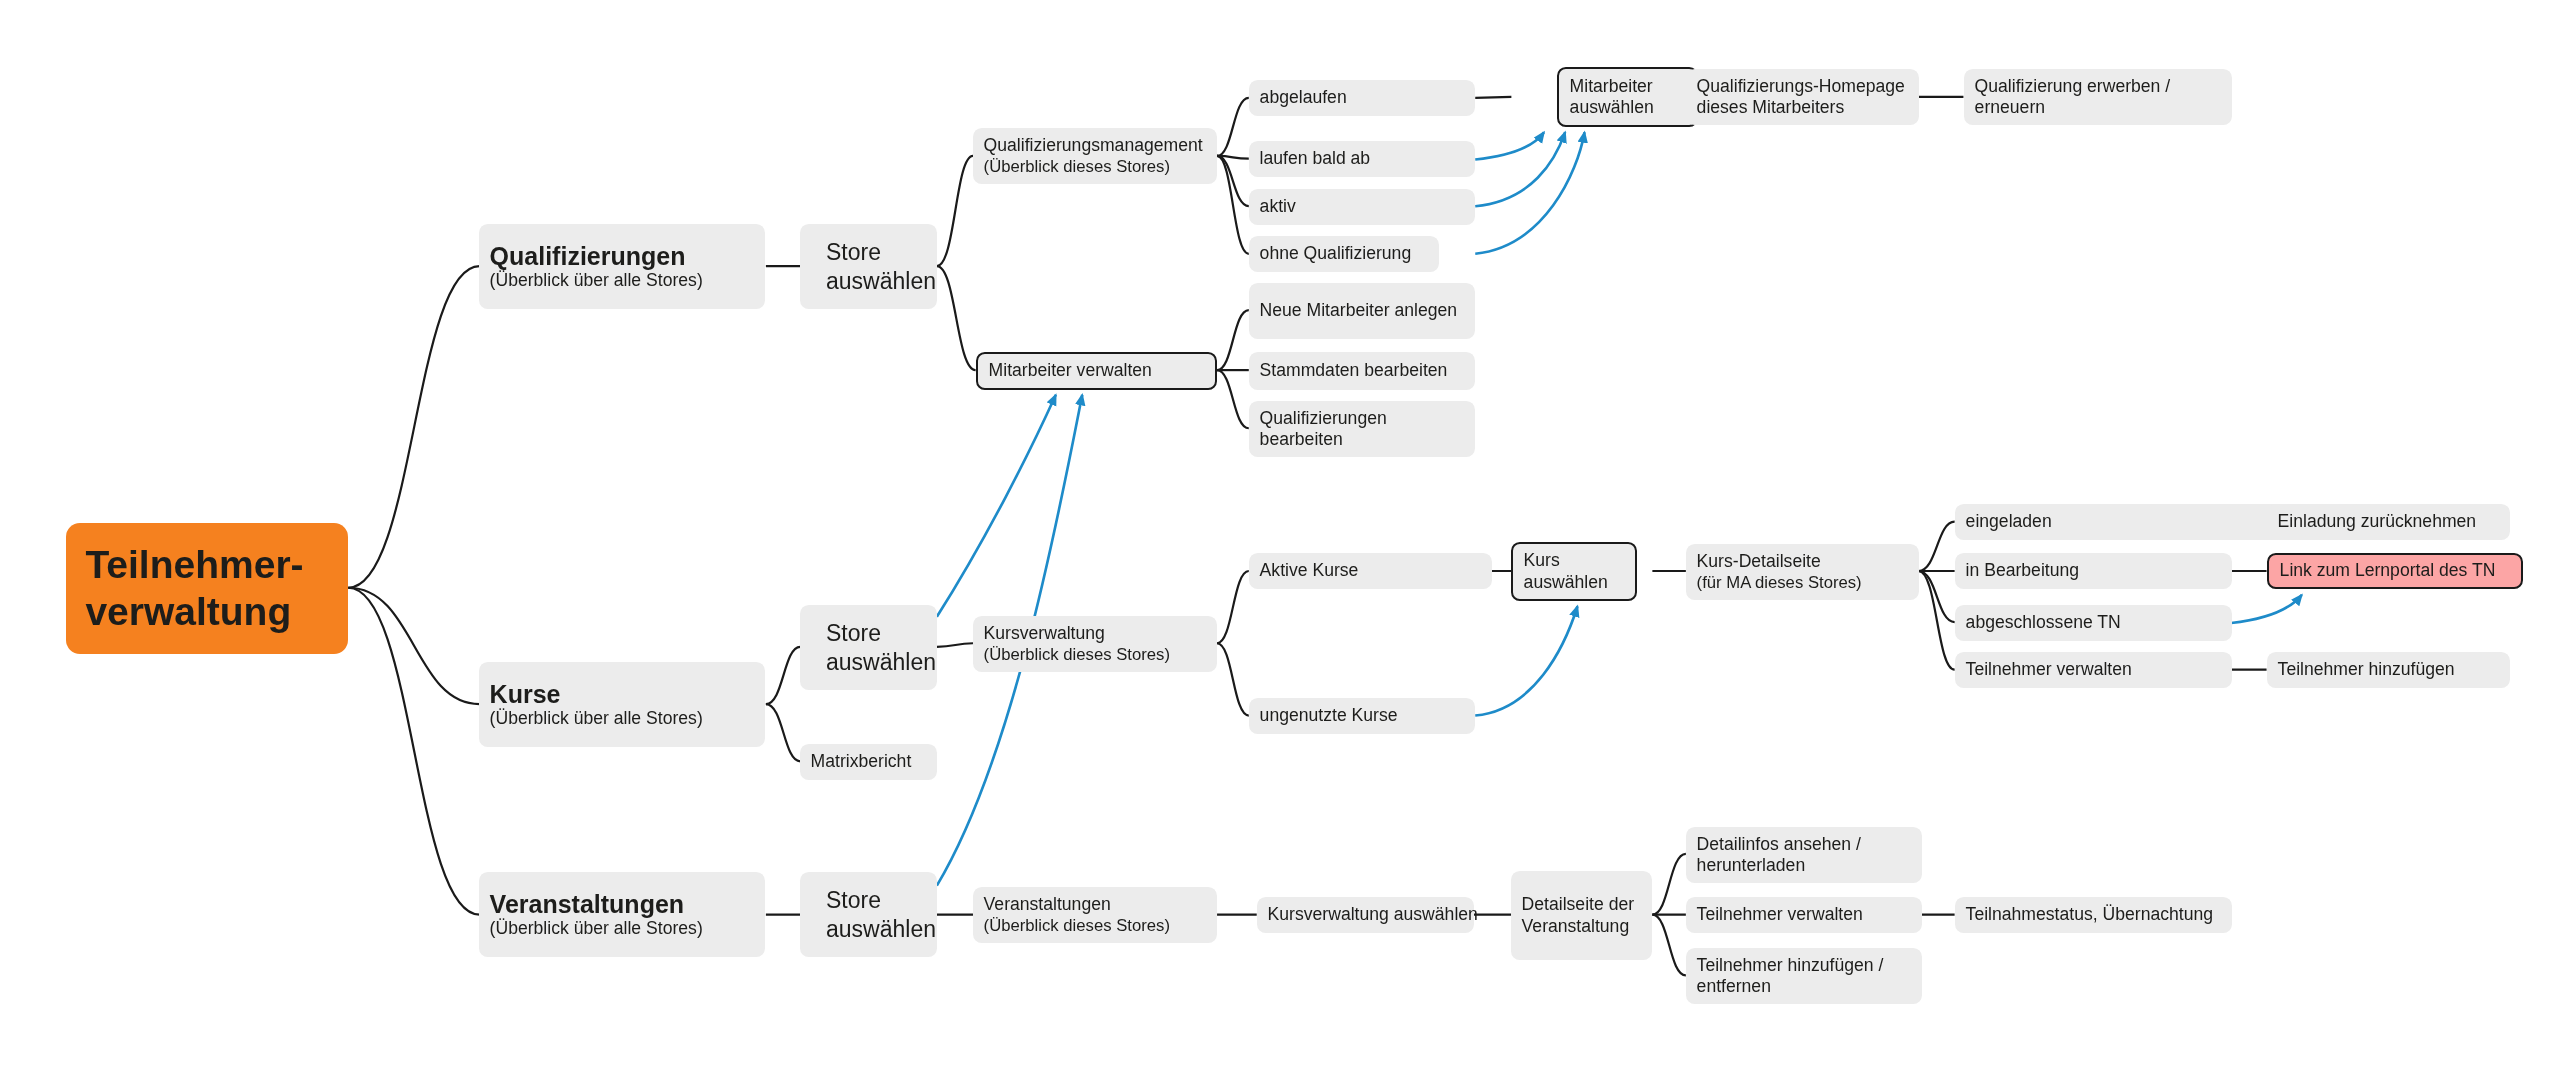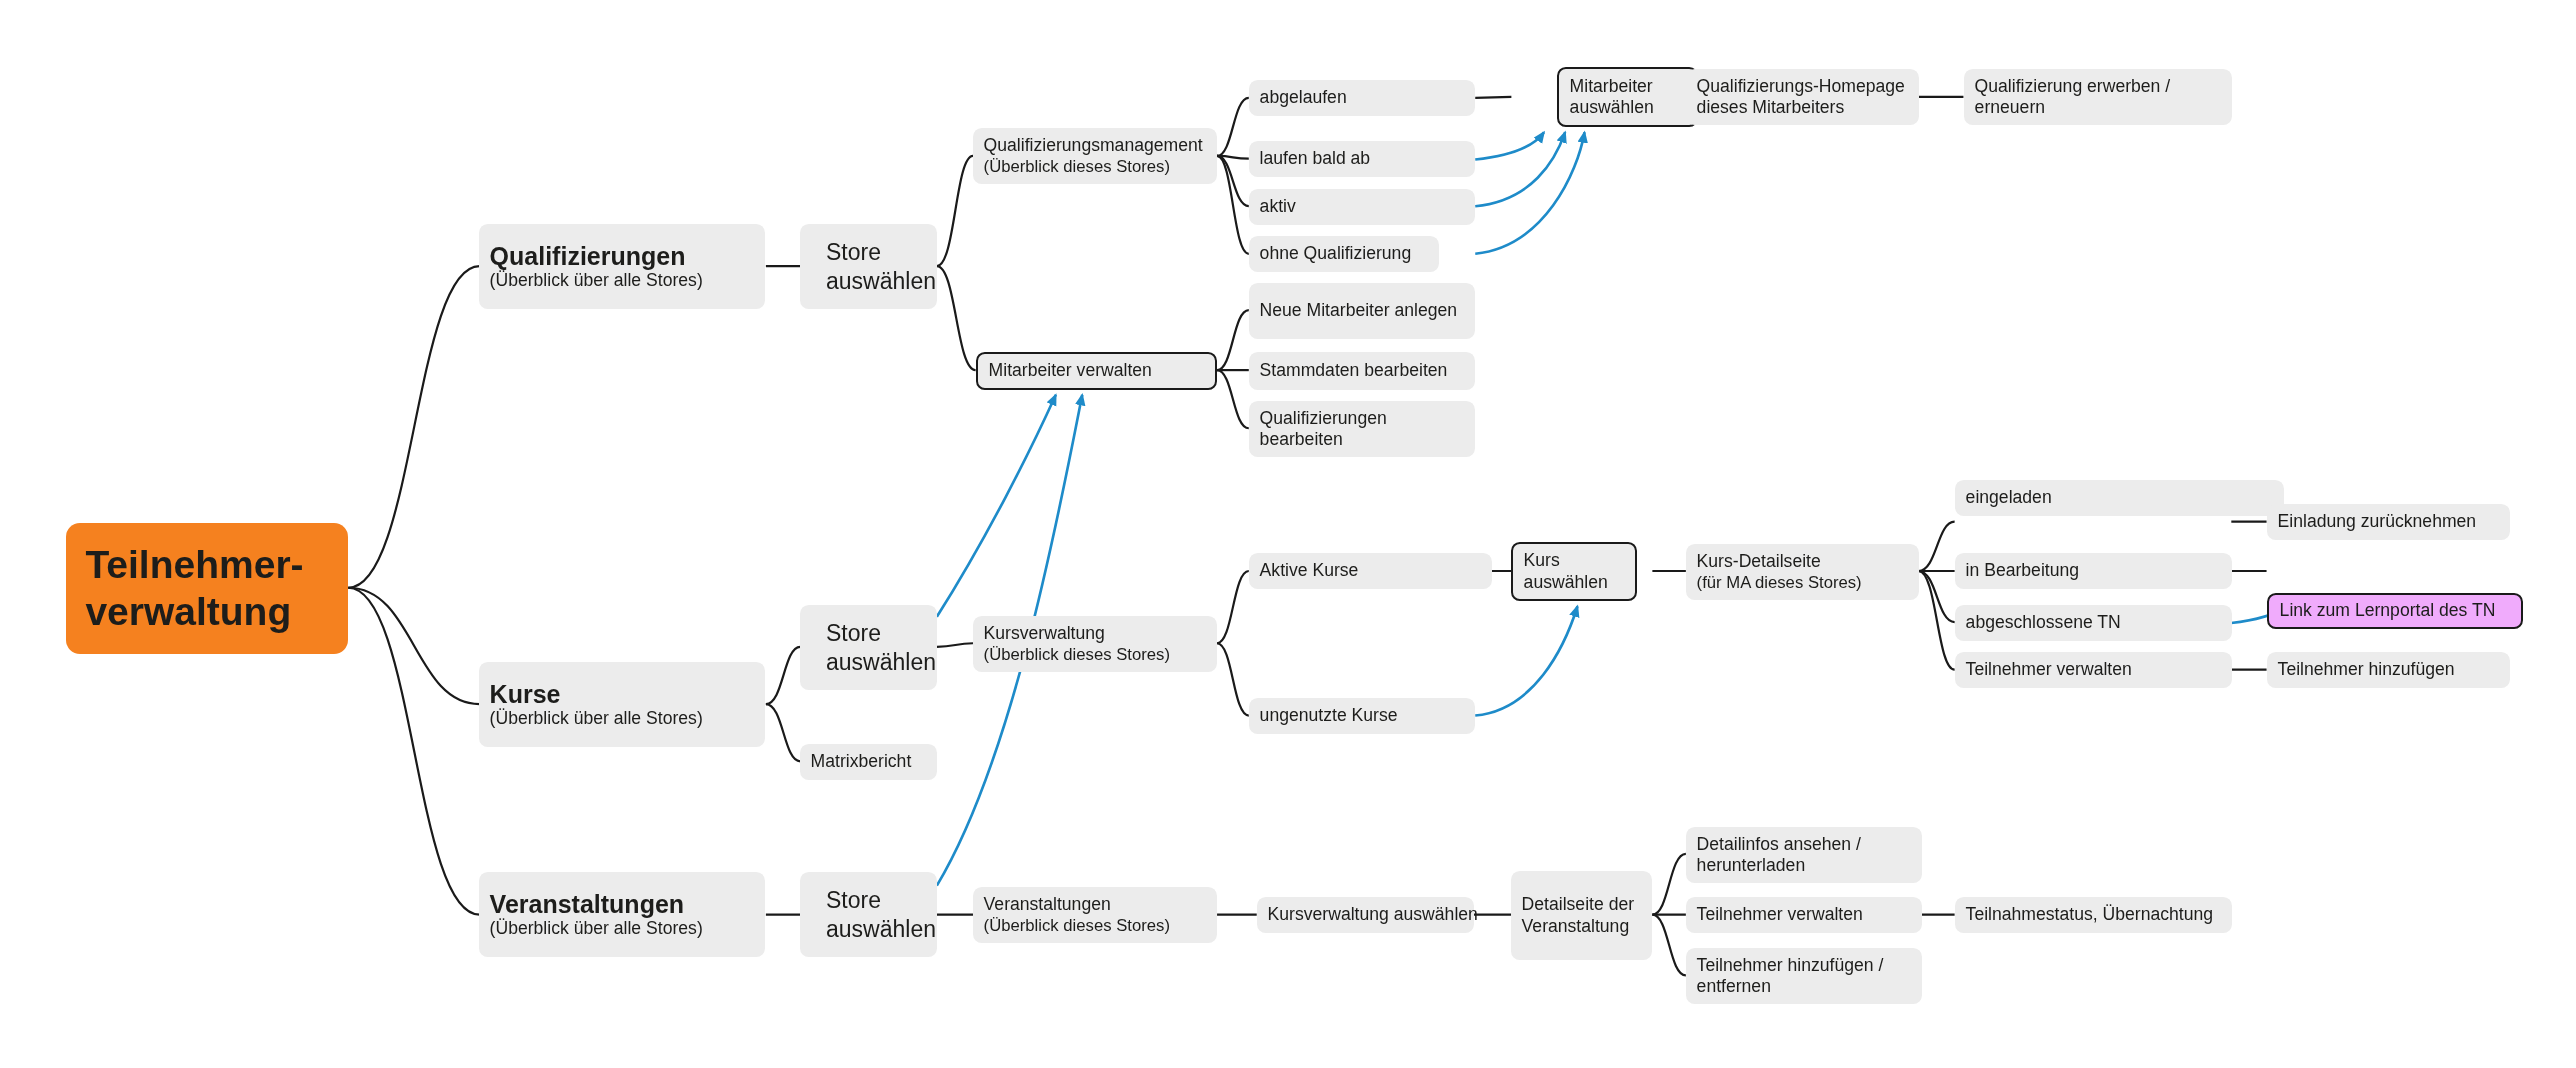--- a/index.html
+++ b/index.html
@@ -6,21 +6,21 @@
   body{font-family:"Liberation Sans",sans-serif;color:#1d1d1b;}
   #canvas{position:relative;width:2576px;height:1068px;background:#ffffff;overflow:hidden;}
   #edges{position:absolute;left:0;top:0;width:2576px;height:1068px;z-index:0;}
   .node{
     position:absolute;z-index:1;background:#ececec;border-radius:8.8px;
     display:flex;flex-direction:column;justify-content:center;
     padding:5.3px 10.6px;box-sizing:border-box;font-size:17.6px;line-height:1.22;color:#1d1d1b;
   }
   .nw{white-space:nowrap;}
   .outlined{border:2.6px solid #1a1a1a;}
-  .outlined-white{border:2.6px solid #1a1a1a;background:#f0abfc;margin-top:40px;}
+  .outlined-white{border:2.6px solid #1a1a1a;background:#fca5a5;}
   .title-node .bt{font-weight:bold;font-size:25px;line-height:1.15;}
   .title-node .bs{font-size:17.6px;line-height:1.2;}
   .mid-node .mt{font-size:17.6px;line-height:1.2;}
   .mid-node .ms{font-size:16.7px;line-height:1.2;}
   .store-node{font-size:23px;line-height:1.25;padding-left:26px;}
   #root-node{
     background:#F5811F;border-radius:14px;padding:8.8px 19.4px;
     font-weight:bold;font-size:39px;line-height:1.18;color:#1d1d1b;
   }
   .edge-black{stroke:#1a1a1a;stroke-width:2.5;fill:none;}
@@ -125,21 +125,21 @@
     <span class="mt nw">Kursverwaltung</span>
     <span class="ms nw">(Überblick dieses Stores)</span>
   </div>
   <div class="node nw" style="left:1249px;top:553px;width:243px;height:36px">Aktive Kurse</div>
   <div class="node nw" style="left:1249px;top:698px;width:226px;height:36px">ungenutzte Kurse</div>
   <div class="node outlined" style="left:1511px;top:542px;width:126px;height:59px">Kurs auswählen</div>
   <div class="node mid-node" style="left:1686px;top:544px;width:233px;height:56px">
     <span class="mt nw">Kurs-Detailseite</span>
     <span class="ms nw">(für MA dieses Stores)</span>
   </div>
-  <div class="node nw" style="left:1955px;top:480px;width:329px;height:36px">eingeladen</div>
+  <div class="node nw" style="left:1955px;top:504px;width:329px;height:36px">eingeladen</div>
   <div class="node nw" style="left:1955px;top:553px;width:277px;height:36px">in Bearbeitung</div>
   <div class="node nw" style="left:1955px;top:605px;width:277px;height:36px">abgeschlossene TN</div>
   <div class="node nw" style="left:1955px;top:652px;width:277px;height:36px">Teilnehmer verwalten</div>
   <div class="node nw" style="left:2267px;top:504px;width:243px;height:36px">Einladung zurücknehmen</div>
   <div class="node outlined-white nw" style="left:2267px;top:553px;width:256px;height:36px">Link zum Lernportal des TN</div>
   <div class="node nw" style="left:2267px;top:652px;width:243px;height:36px">Teilnehmer hinzufügen</div>
 
   <div class="node title-node" style="left:479px;top:872px;width:286px;height:85px">
     <span class="bt">Veranstaltungen</span>
     <span class="bs">(Überblick über alle Stores)</span>

